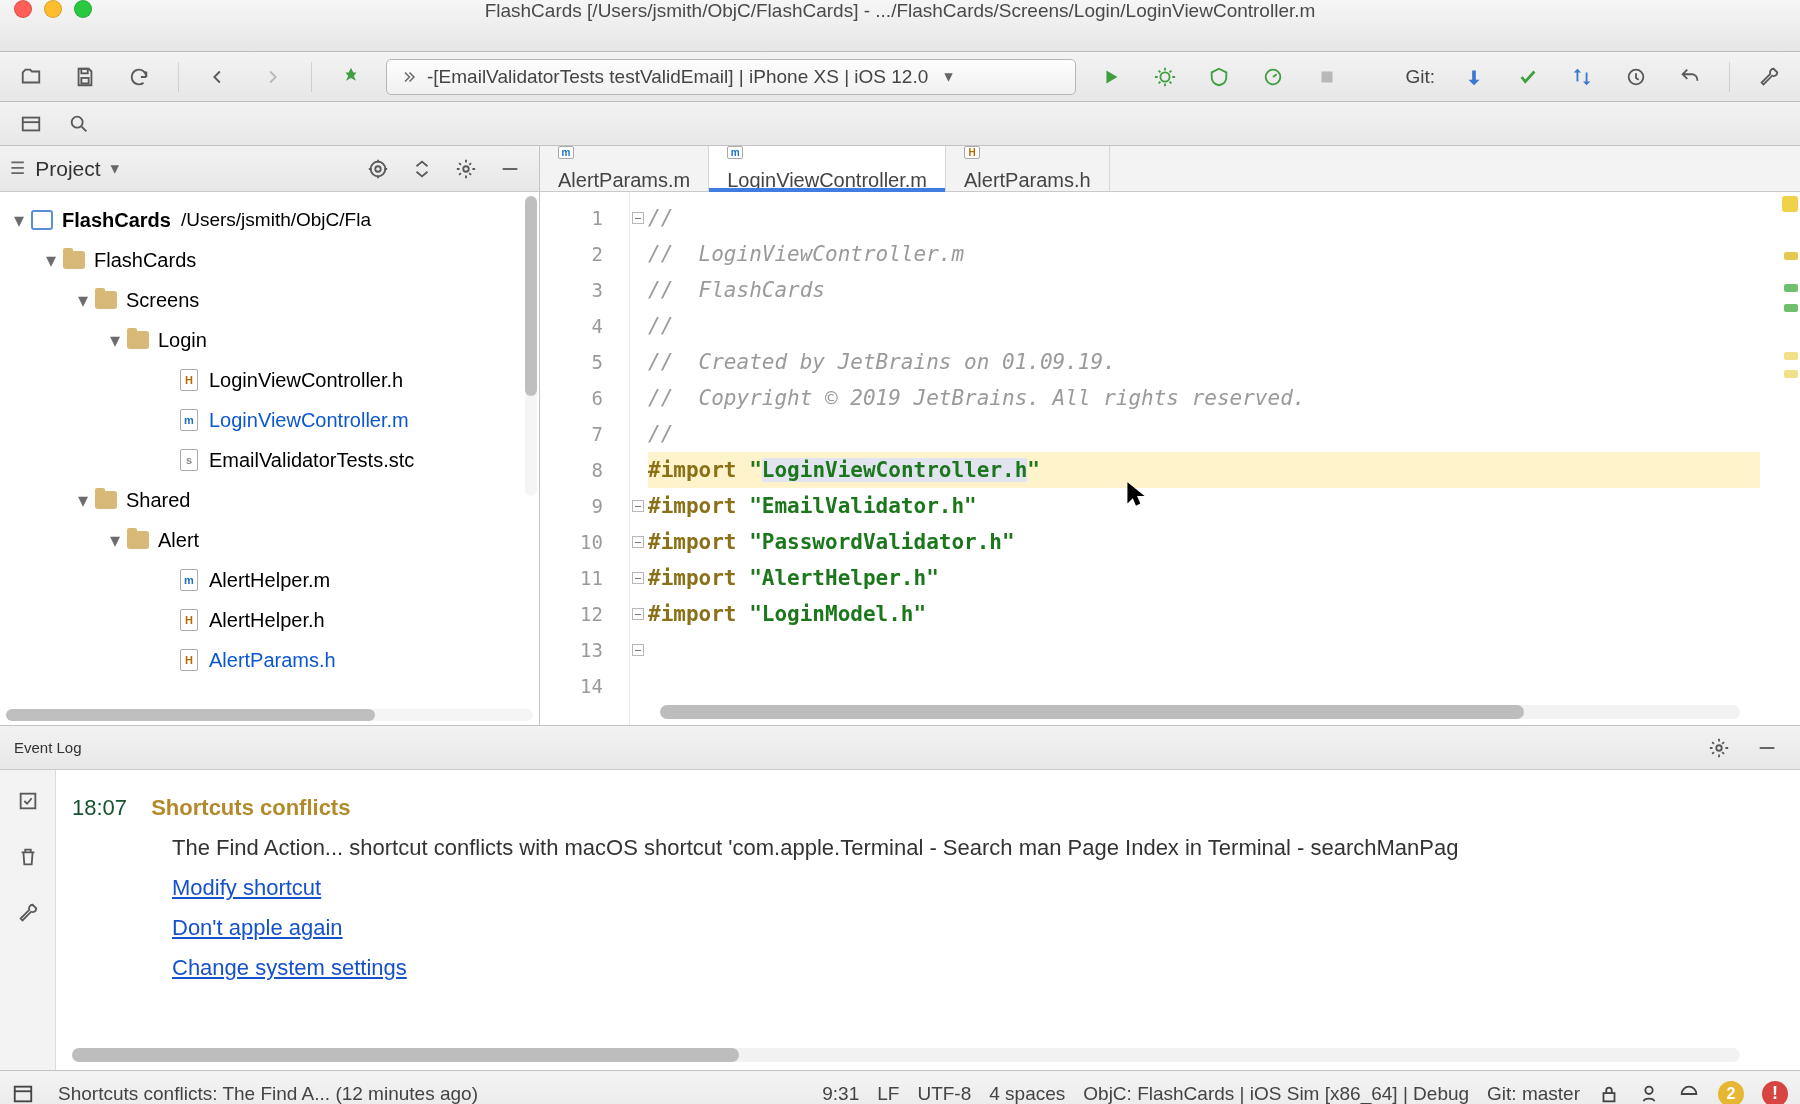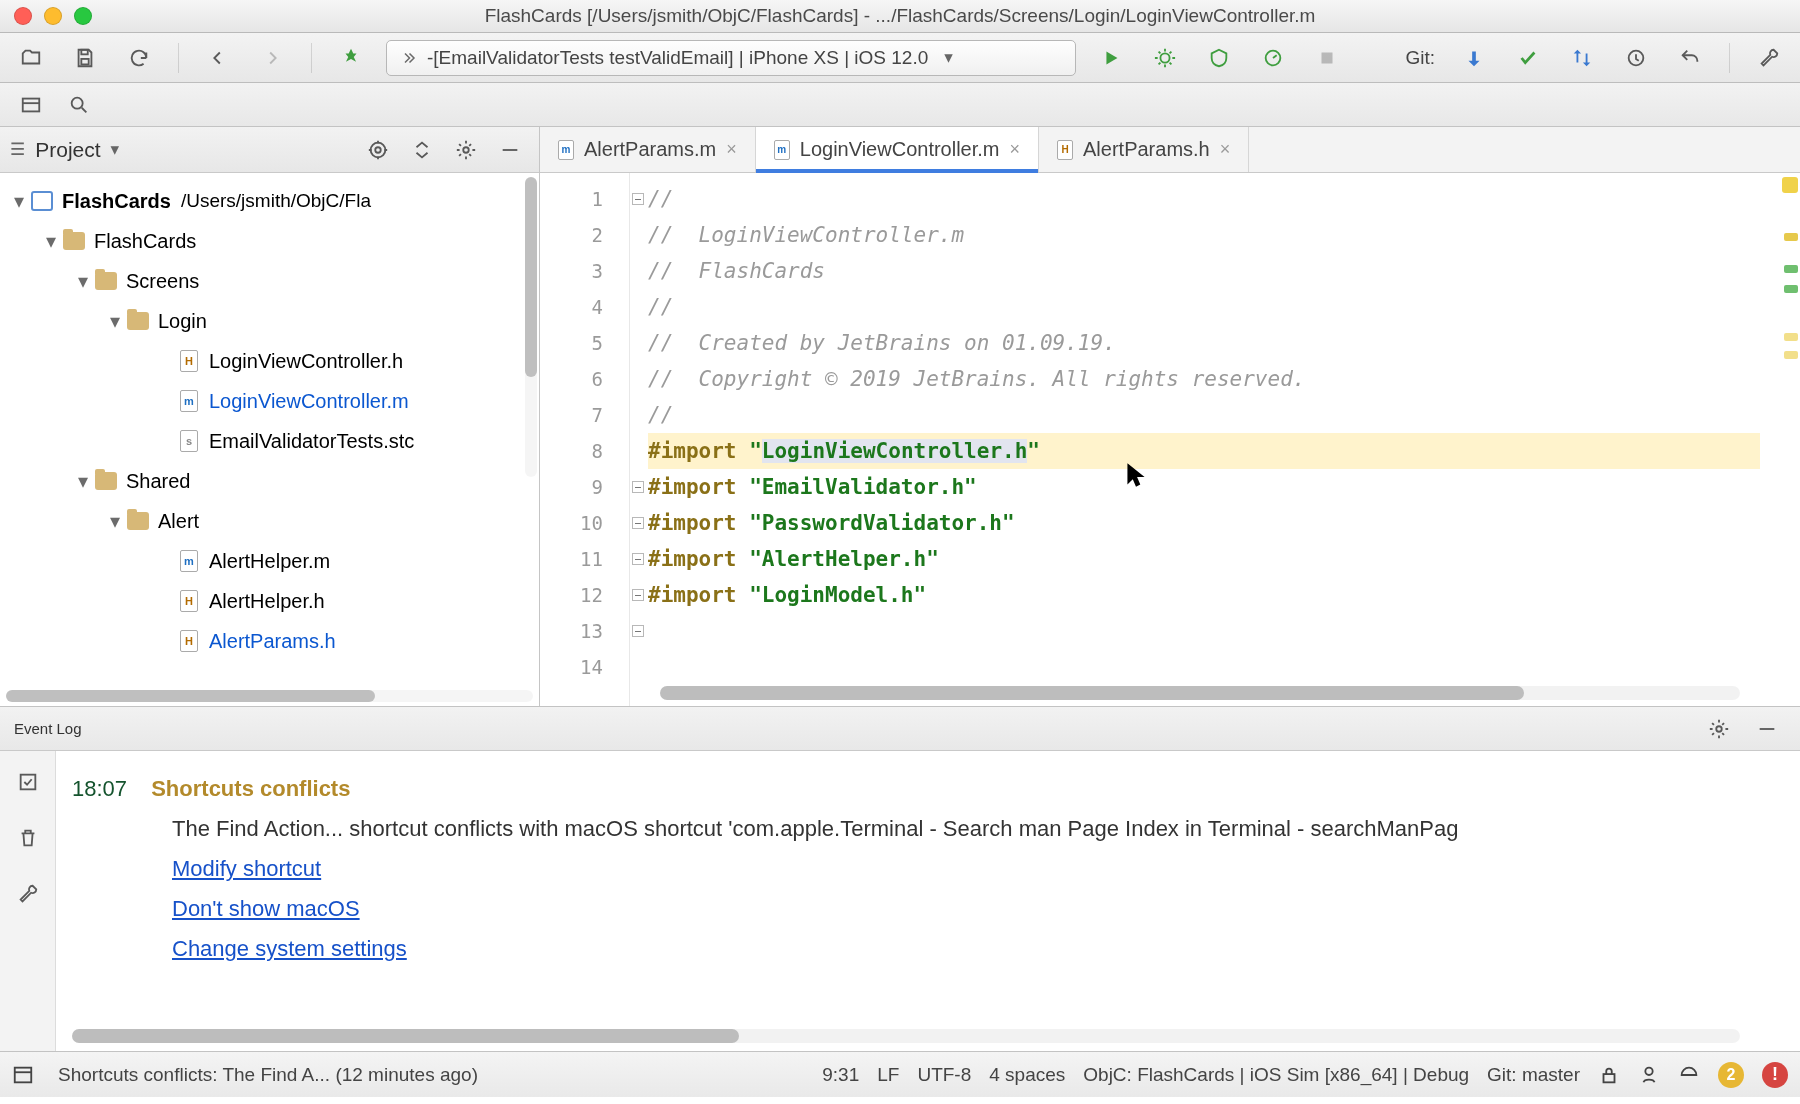--- a/index.html
+++ b/index.html
@@ -5,23 +5,23 @@
   * { box-sizing: border-box; }
   html, body {
     margin: 0; padding: 0; width: 1800px; height: 1104px;
     font-family: -apple-system, "Helvetica Neue", Arial, sans-serif;
     font-size: 17px; color: #000; background: #fff;
     overflow: hidden;
   }
 
   
   .titlebar {
-    height: 33px; background: linear-gradient(#f6f6f6,#e6e6e6);
+    height: 52px; background: linear-gradient(#f6f6f6,#e6e6e6);
     border-bottom: 1px solid #b9b9b9;
-    display: flex; align-items: center; padding-left: 14px;
+    display: flex; padding-left: 14px;
     position: relative;
   }
   .traffic { display: flex; gap: 12px; }
   .traffic span {
     width: 18px; height: 18px; border-radius: 50%; border: 1px solid rgba(0,0,0,.15);
   }
   .tl-red { background:#ff5f57; } .tl-yellow { background:#febc2e; } .tl-green { background:#28c840; }
   .window-title {
     position: absolute; left: 0; right: 0; text-align: center;
     font-size: 19px; color: #4a4a4a; pointer-events: none;
@@ -112,23 +112,23 @@
   .tree-vscroll .thumb { position:absolute; top:0; left:0; right:0; height:200px; background:rgba(0,0,0,.22); border-radius:6px; }
 
   
   .editor { flex: 1 1 auto; display:flex; flex-direction:column; min-width:0; }
   .tabs {
     height: 46px; border-bottom: 1px solid #c9c9c9;
     display:flex; align-items:stretch;
     background:#f3f3f3;
   }
   .tab {
-    display:flex; align-items:center; gap:10px; padding:0 18px;
+    display:flex; gap:10px; padding:0 18px;
     border-right:1px solid #d6d6d6; font-size:20px; color:#444;
-    position:relative; background:#f3f3f3;
+    position:relative; background:#f3f3f3;flex-direction:column;
   }
   .tab.active { background:#fff; }
   .tab.active::after {
     content:""; position:absolute; left:0; right:0; bottom:-1px; height:4px; background:#3f7de0;
   }
   .tab .close { color:#9a9a9a; font-size:18px; }
   .tab .ficon-file { width:16px; height:20px; font-size:10px; }
   .code-area { flex:1 1 auto; position:relative; background:#fff; overflow:hidden; }
   .gutter {
     position:absolute; left:0; top:0; bottom:0; width:90px;
@@ -583,21 +583,21 @@
         </svg>
       </div>
   </div>
   <div class="eventlog-content">
     <div>
       <span class="ev-time">18:07</span>
       <span class="ev-title">Shortcuts conflicts</span>
     </div>
     <div class="ev-body" style="padding-left:100px">The Find Action... shortcut conflicts with macOS shortcut 'com.apple.Terminal - Search man Page Index in Terminal - searchManPag</div>
     <div style="padding-left:100px"><span class="ev-link">Modify shortcut</span></div>
-    <div style="padding-left:100px"><span class="ev-link">Don't show macOS</span></div>
+    <div style="padding-left:100px"><span class="ev-link">Don't apple again</span></div>
     <div style="padding-left:100px"><span class="ev-link">Change system settings</span></div>
     <div class="eventlog-hscroll">
         <div class="thumb"></div>
       </div>
   </div>
 </div>
 
 <div class="statusbar">
   <span class="sb-icon">
     <svg viewBox="0 0 24 24" fill="none" stroke="currentColor" stroke-width="2">

